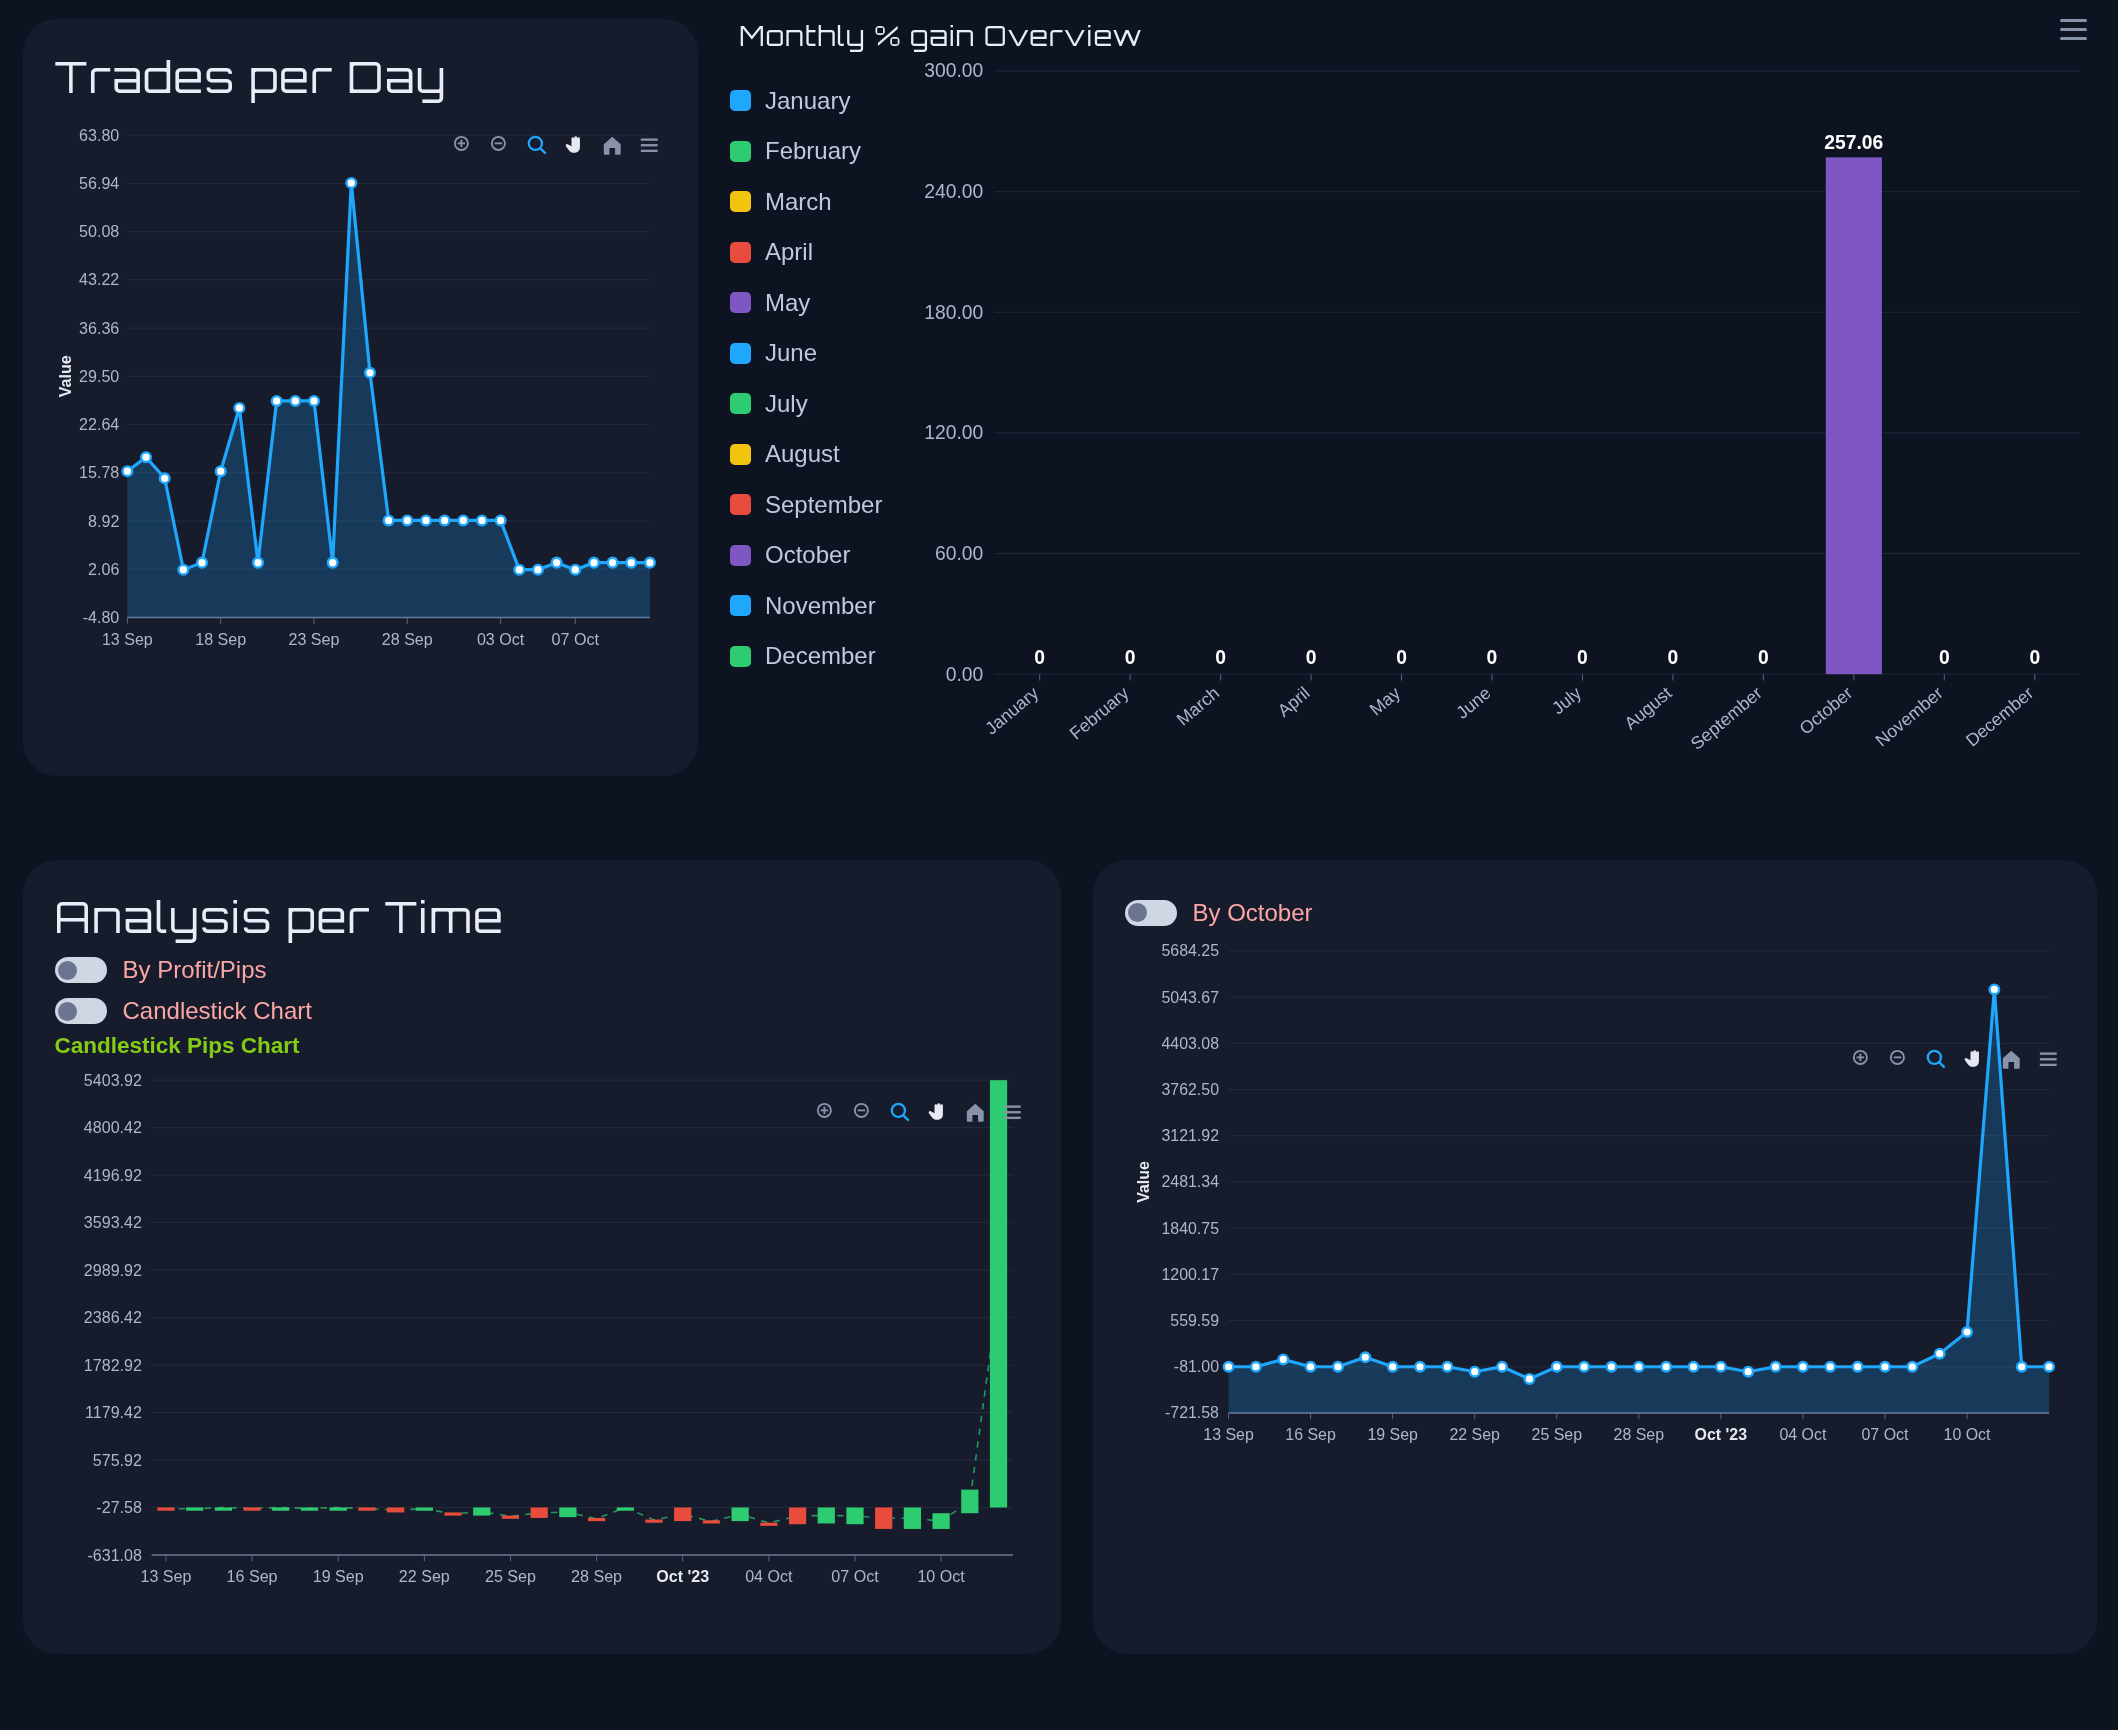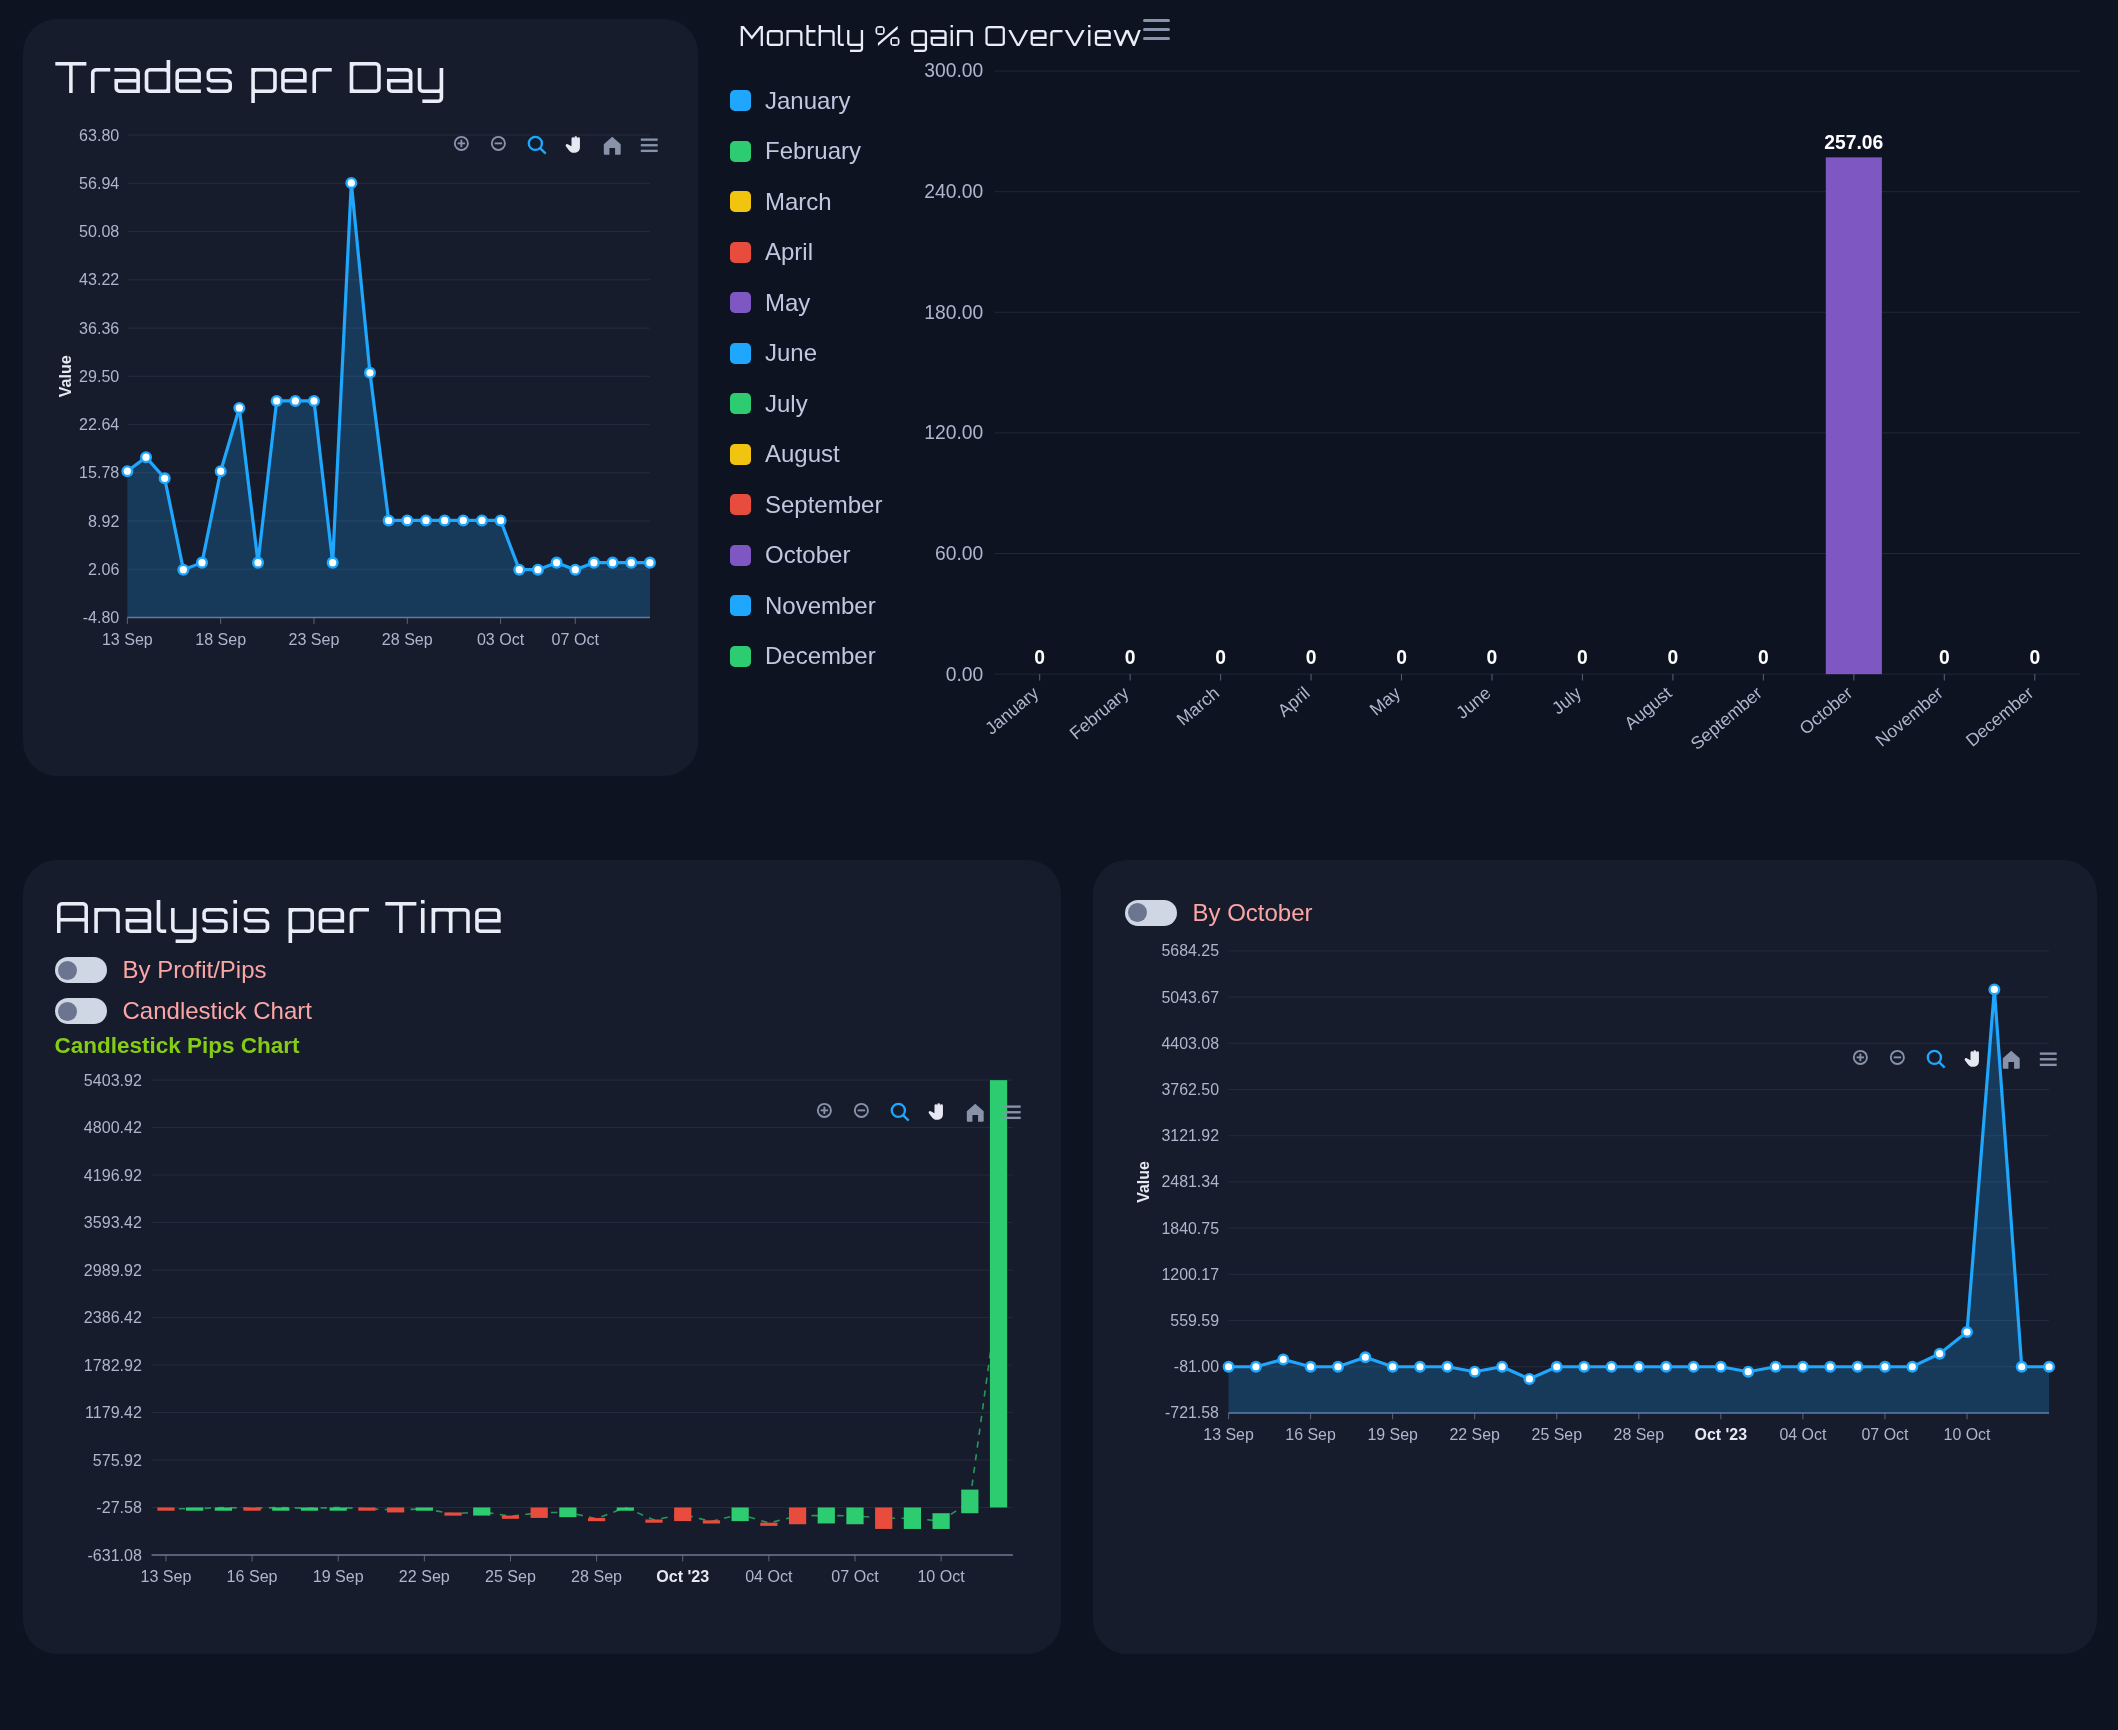--- a/index.html
+++ b/index.html
@@ -83,21 +83,21 @@
   .toggle::after{
     content:"";position:absolute;left:3.2px;top:3.2px;width:19.3px;height:19.3px;border-radius:50%;background:#6c7590;
   }
   .toggle-label{font-size:24px;color:#fca5a5;}
   
   .chart{width:100%;}
   
   #panel-trades{width:675px;}
   #panel-monthly{flex:1;background:transparent;padding:0;}
   #panel-monthly .monthly-head{
-    display:flex;align-items:flex-start;justify-content:flex-start;
+    display:flex;align-items:flex-start;justify-content:space-between;
     padding:0 9.7px 9.7px;
   }
   #panel-monthly .monthly-title{
     font-family:"Orbitron","Michroma","Agency FB","Eurostile","Segoe UI",sans-serif;
     font-size:27px;color:#e8edf7;letter-spacing:1.2px;
   }
   #panel-monthly .monthly-body{display:flex;gap:24px;}
   #panel-monthly .chart-wrap{flex:1;}
   .hamburger{width:27px;height:21px;display:flex;flex-direction:column;justify-content:space-between;}
   .hamburger span{height:3.2px;background:#8893aa;border-radius:1.6px;display:block;}

